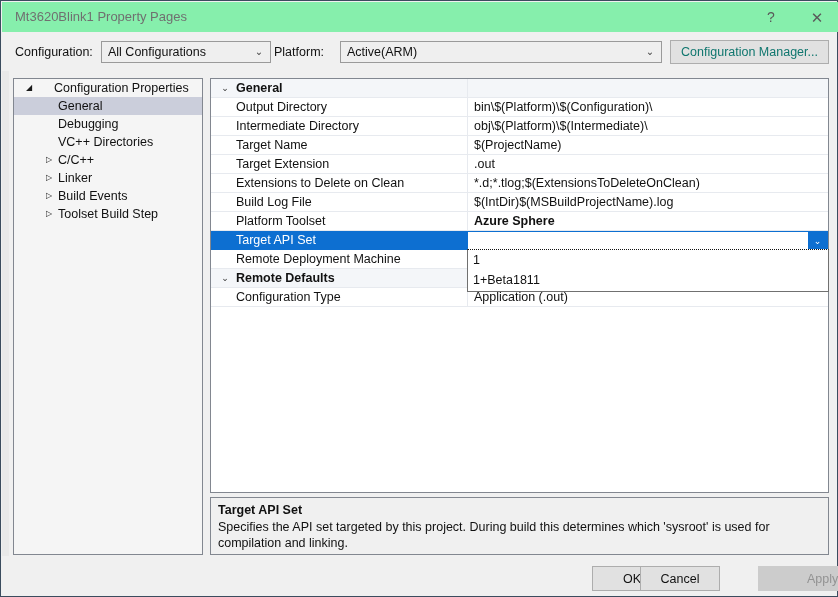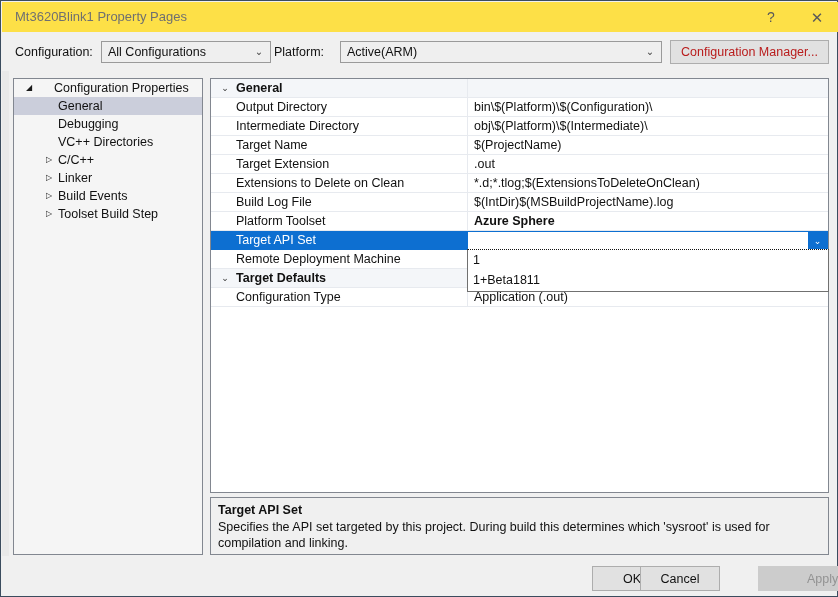--- a/index.html
+++ b/index.html
@@ -23,21 +23,21 @@
     width: 838px; height: 597px;
     background: #f0f0f0;
     border: 1px solid #3b4c5e;
     box-sizing: border-box;
   }
   
   #titlebar {
     position: absolute;
     left: 1px; top: 1px;
     width: 836px; height: 30px;
-    background: #fde047;
+    background: #86efac;
     box-sizing: border-box;
   }
   #title-text {
     position: absolute;
     left: 13px; top: 7px;
     font-size: 13px;
     color: #707070;
     white-space: nowrap;
   }
   .title-btn {
@@ -100,21 +100,21 @@
   #combo-platform      { left: 338px; width: 322px; }
   #btn-config-manager {
     position: absolute;
     left: 668px; top: 8px;
     width: 159px; height: 24px;
     background: #e1e1e1;
     border: 1px solid #adadad;
     box-sizing: border-box;
     font-family: "Liberation Sans", sans-serif;
     font-size: 12.5px;
-    color: #b91c1c;
+    color: #0f766e;
     cursor: default;
     padding: 0;
   }
   
   #left-strip {
     position: absolute;
     left: 1px; top: 70px;
     width: 7px; height: 485px;
     background: #e9e9e9;
   }
@@ -431,21 +431,21 @@
       </div>
       <div class="grid-row prop">
         <div class="row-name">
           <span class="name-text">Remote Deployment Machine</span>
         </div>
         <div class="row-value"><span></span></div>
       </div>
       <div class="grid-row category">
         <div class="row-name">
           <span class="cat-expander">⌄</span>
-          <span class="name-text">Target Defaults</span>
+          <span class="name-text">Remote Defaults</span>
         </div>
         <div class="row-value"><span></span></div>
       </div>
       <div class="grid-row prop">
         <div class="row-name">
           <span class="name-text">Configuration Type</span>
         </div>
         <div class="row-value"><span>Application (.out)</span></div>
       </div>
     </div>

